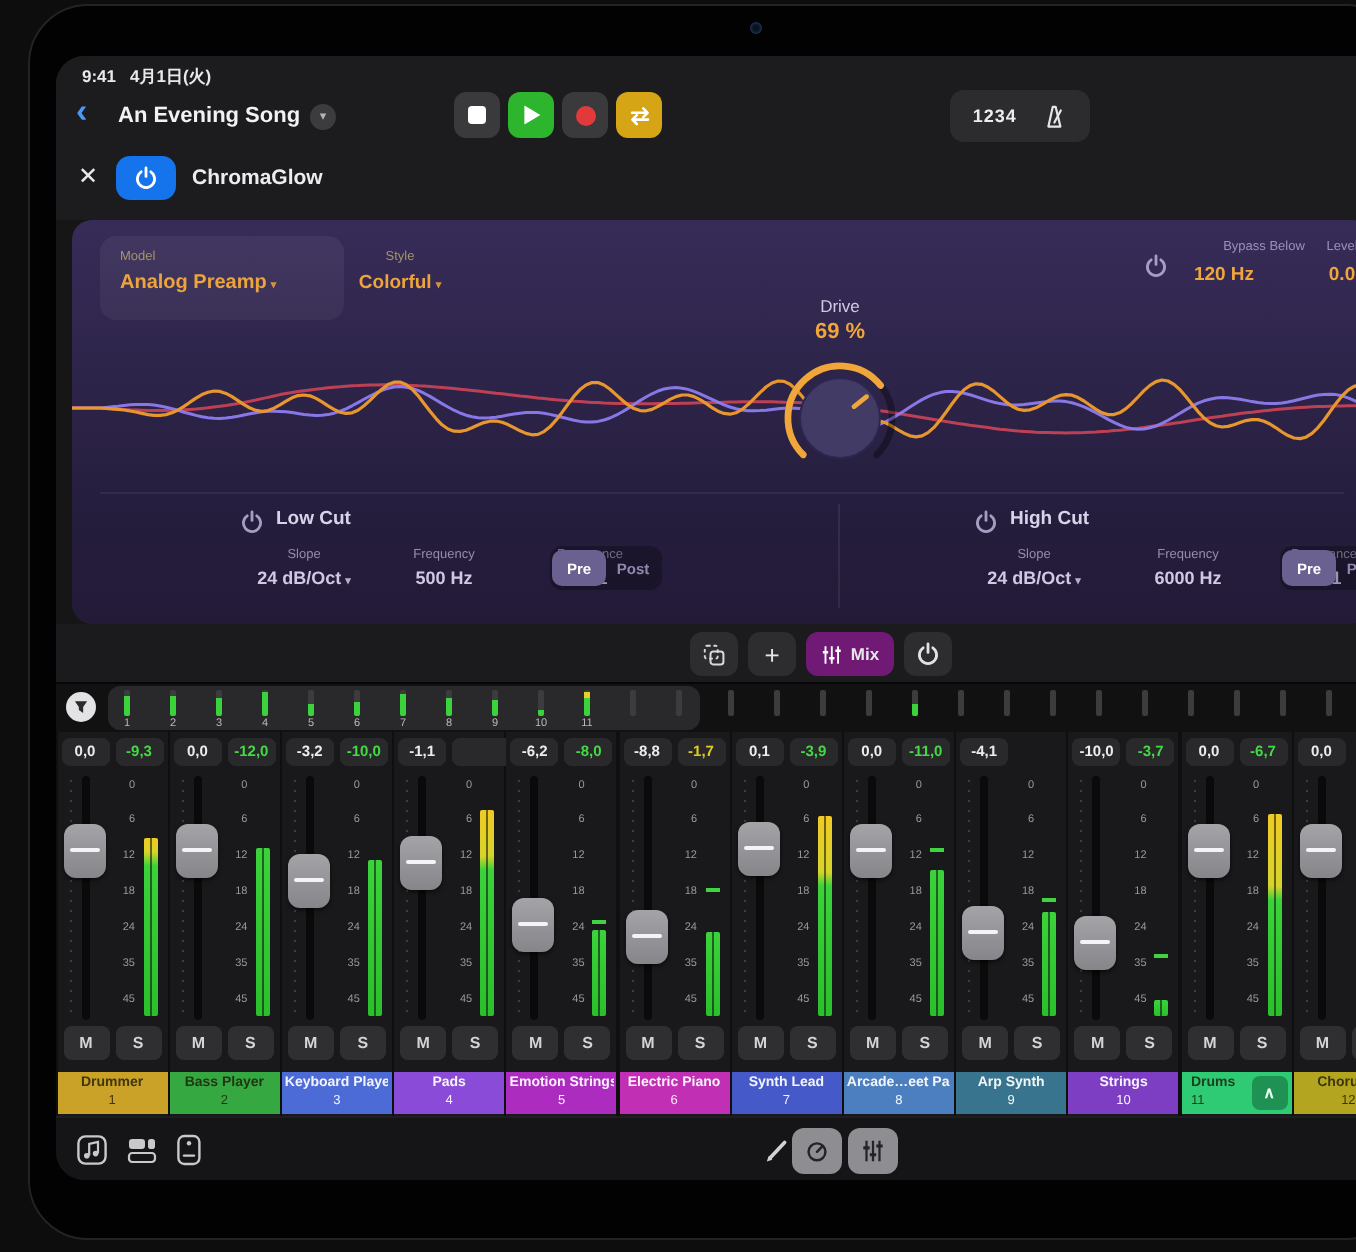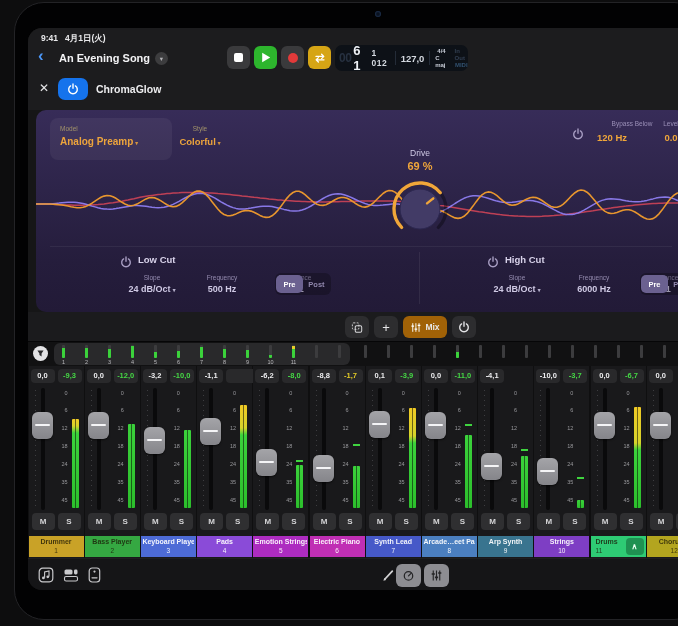--- a/index.html
+++ b/index.html
@@ -71,21 +71,21 @@
     display:flex;align-items:center;padding:1px;box-sizing:border-box;}
   .prepost .pre{width:27px;height:18px;border-radius:5px;background:#6b6190;color:#fff;
     font-size:7.5px;font-weight:700;display:flex;align-items:center;justify-content:center;}
   .prepost .post{flex:1;color:#9188ad;font-size:7.5px;font-weight:700;text-align:center;}
   .hdiv{position:absolute;left:14px;top:136px;width:622px;height:1px;background:rgba(255,255,255,0.06);}
   .vdiv{position:absolute;left:383px;top:142px;width:1px;height:52px;background:rgba(255,255,255,0.07);}
   
   .mixtb{position:absolute;left:0;top:284px;width:100%;height:30px;background:#1b1b1d;border-bottom:1px solid #060607;box-sizing:border-box;}
   .mbtn{position:absolute;top:4px;height:22px;border-radius:6px;background:#2d2d2f;border:none;
     display:flex;align-items:center;justify-content:center;color:#e6e6e8;}
-  .mbtn.sel{background:#a16207;}
+  .mbtn.sel{background:#701a75;}
   
   .nav{position:absolute;left:0;top:314px;width:100%;height:24px;background:#111112;}
   .nav-range{position:absolute;left:26px;top:1px;width:296px;height:22px;background:#29292b;border-radius:6px;}
   .mini{position:absolute;width:3px;height:13px;top:3px;background:#3c3c3e;border-radius:1px;overflow:hidden;}
   .mini i{position:absolute;left:0;bottom:0;width:100%;display:block;background:#3bd23b;}
   .mini i.yl{background:linear-gradient(180deg,#e8cf2a 0 3px,#3bd23b 3px);}
   .mini-lab{position:absolute;top:17px;font-size:5.5px;color:#bababd;width:10px;margin-left:-3.5px;text-align:center;}
   .filter-ic{position:absolute;left:5px;top:4px;width:15px;height:15px;border-radius:50%;background:#e3e3e5;
     display:flex;align-items:center;justify-content:center;}
   
@@ -145,38 +145,28 @@
         <button class="tbtn" style="left:253px">
             <span class="rec-dot"></span>
           </button>
         <button class="tbtn" style="left:280px;background:#d6a515">
           <svg width="14" height="14" viewBox="0 0 14 14">
             <path d="M3 5.4 H10.6 M8.6 3.2 l2.2 2.2 -2.2 2.2" fill="none" stroke="#fff" stroke-width="1.3" stroke-linecap="round" stroke-linejoin="round"></path>
             <path d="M11 8.8 H3.4 M5.4 6.6 l-2.2 2.2 2.2 2.2" fill="none" stroke="#fff" stroke-width="1.3" stroke-linecap="round" stroke-linejoin="round"></path>
           </svg>
         </button>
 
-        <div class="lcd">
-          <span class="ghost">00</span>
-          <span class="bb">6 1</span>
-          <span class="dt">1 012</span>
-          <span class="sep"></span>
-          <span class="tempo">127,0</span>
-          <span class="sep"></span>
-          <span class="stack">
-            <span class="a">4/4</span>
-            <span class="b">C maj</span>
-          </span>
-          <span class="sep" style="background:transparent;margin:0 3px"></span>
-          <span class="stack iostack">
-            <span class="a">In Out</span>
-            <span class="b">MIDI</span>
-          </span>
-        </div>
-
+
+        <div class="countgrp">
+          <span class="countin">1234</span>
+          <svg width="14" height="14" viewBox="0 0 14 14">
+            <path d="M4.2 12.3 L6.4 2.4 H7.8 L10.2 12.3 Z" fill="none" stroke="#e6e6e8" stroke-width="1.1" stroke-linejoin="round"></path>
+            <path d="M7.2 10.3 L10.4 4.2" stroke="#e6e6e8" stroke-width="1.1" stroke-linecap="round"></path>
+          </svg>
+        </div>
 
         <span class="closex">✕</span>
         <button class="pwrbtn">
             <span class="pwr-glyph" style="display: inline-block;"><svg viewBox="0 0 12 12" width="100%" height="100%">
                 <path d="M6 1v4.2" stroke="currentColor" stroke-width="1.4" stroke-linecap="round" fill="none"></path>
                 <path d="M3.6 2.9a4.3 4.3 0 1 0 4.8 0" stroke="currentColor" stroke-width="1.4" stroke-linecap="round" fill="none"></path>
               </svg></span>
           </button>
         <span class="plugtitle">ChromaGlow</span>
       </div>

